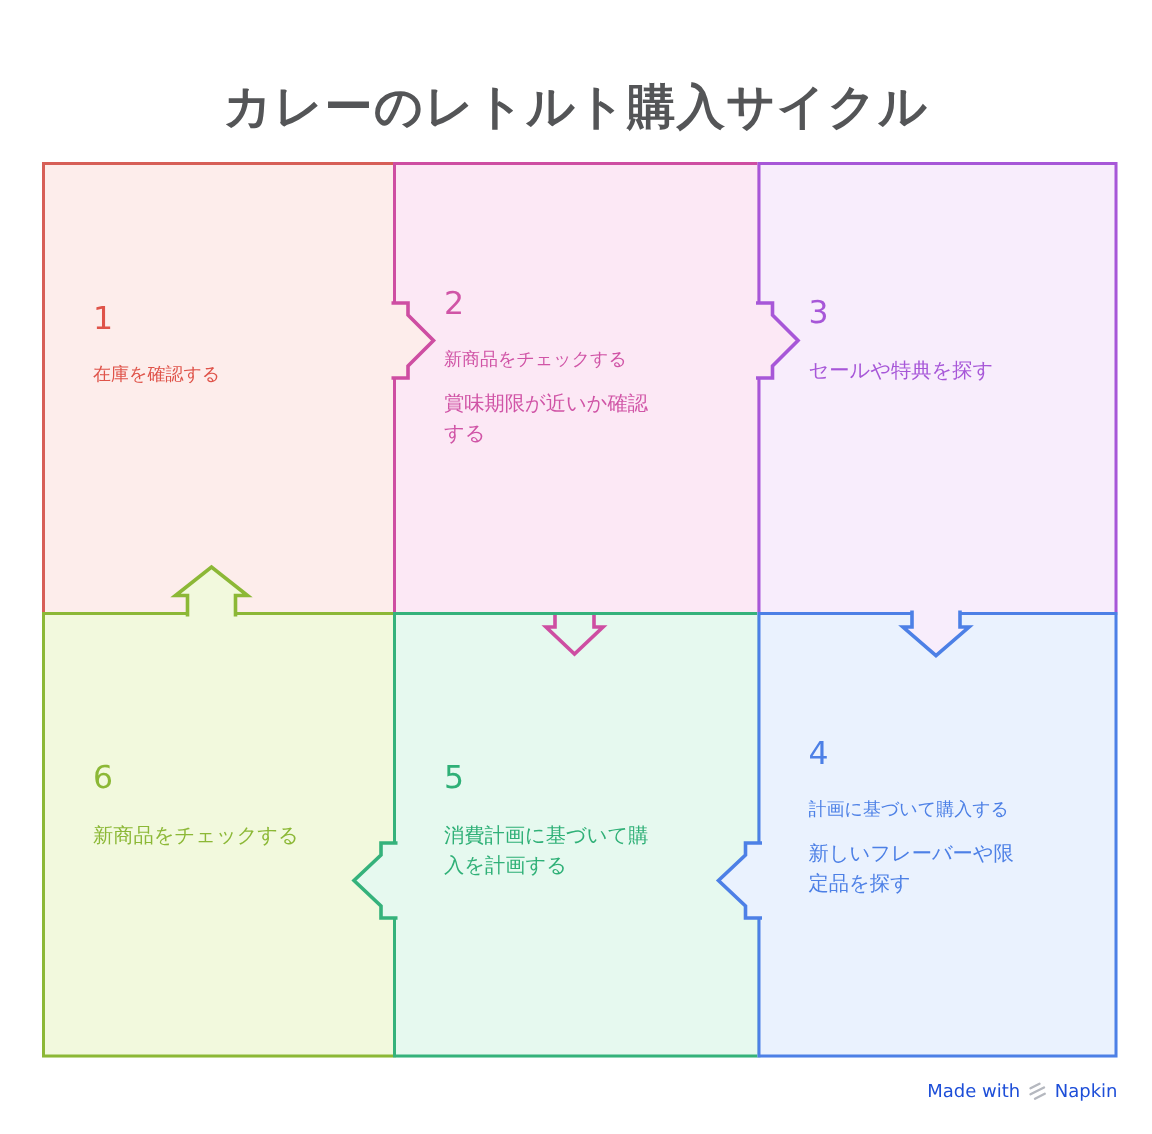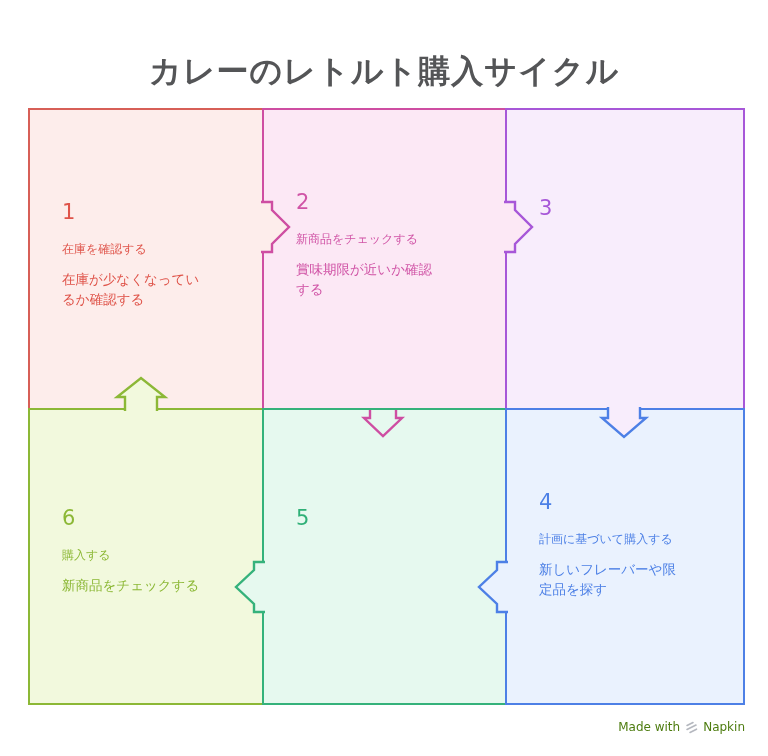--- a/index.html
+++ b/index.html
@@ -39,49 +39,49 @@
 <body>
 
 <div class="canvas">
 
   <h1 class="diagram-title" style="color: rgb(84, 85, 87);">カレーのレトルト購入サイクル</h1>
 
   <div class="cell c1" style="background: rgb(253, 237, 235); border-color: rgb(215, 95, 87); color: rgb(223, 83, 73);">
     <div class="cell-inner">
       <div class="step-number">1</div>
       <div class="step-title">在庫を確認する</div>
-      <div class="step-desc">在庫が少なくなっているか確認する</div>
     </div>
   </div>
 
   <div class="cell c2" style="background: rgb(252, 232, 245); border-color: rgb(206, 78, 162); color: rgb(208, 84, 166);">
     <div class="cell-inner">
       <div class="step-number">2</div>
       <div class="step-title">新商品をチェックする</div>
       <div class="step-desc">賞味期限が近いか確認する</div>
     </div>
   </div>
 
   <div class="cell c6" style="background: rgb(242, 249, 221); border-color: rgb(140, 184, 54); color: rgb(140, 184, 54);">
     <div class="cell-inner">
       <div class="step-number">6</div>
-      <div class="step-title">購入する</div>
       <div class="step-desc">新商品をチェックする</div>
     </div>
   </div>
 
   <div class="cell c5" style="background: rgb(230, 249, 239); border-color: rgb(53, 178, 123); color: rgb(47, 176, 119);">
     <div class="cell-inner">
       <div class="step-number">5</div>
+      <div class="step-desc">消費計画に基づいて購入を計画する</div>
     </div>
   </div>
 
   <div class="cell c3" style="background: rgb(248, 237, 252); border-color: rgb(167, 87, 216); color: rgb(167, 87, 216);">
     <div class="cell-inner">
       <div class="step-number">3</div>
+      <div class="step-desc">セールや特典を探す</div>
     </div>
   </div>
 
   <div class="cell c4" style="background: rgb(234, 242, 254); border-color: rgb(77, 128, 230); color: rgb(77, 128, 230);">
     <div class="cell-inner">
       <div class="step-number">4</div>
       <div class="step-title">計画に基づいて購入する</div>
       <div class="step-desc">新しいフレーバーや限定品を探す</div>
     </div>
   </div>
@@ -89,21 +89,21 @@
   <svg class="arrow-layer" viewBox="0 0 768 756">
     <path d="M261,202 H272 V210 L289,227 L272,244 V252 H261" stroke="#ce4ea2" fill="#fdedeb"></path>
     <path d="M504,202 H515 V210 L532,227 L515,244 V252 H504" stroke="#a757d8" fill="#fce8f5"></path>
     <path d="M608,407 V418 H602 L624,437 L646,418 H640 V407" stroke="#4d80e6" fill="#f8edfc"></path>
     <path d="M508,562 H497 V570 L479,587 L497,604 V612 H508" stroke="#4d80e6" fill="#eaf2fe"></path>
     <path d="M265,562 H254 V570 L236,587 L254,604 V612 H265" stroke="#35b27b" fill="#e6f9ef"></path>
     <path d="M125,411 V397 H117 L141,378 L165,397 H157 V411" stroke="#8cb836" fill="#f2f9dd"></path>
     <path d="M370,410 V418 H364 L383,436 L402,418 H396 V410" stroke="#ce4ea2" fill="none"></path>
   </svg>
 
-  <a class="footer" style="color: #4d7c0f;">
+  <a class="footer" style="color: #1d4ed8;">
     <span>Made with</span>
     <span class="napkin-icon">
       <svg width="13" height="13" viewBox="0 0 13 13">
         <g stroke="#b5b8bf" stroke-width="1.6" stroke-linecap="round" fill="none">
           <path d="M2,4.5 L8,1.5"></path>
           <path d="M2,8.5 L11,4"></path>
           <path d="M5,11.5 L11.5,8.2"></path>
         </g>
       </svg>
     </span>

